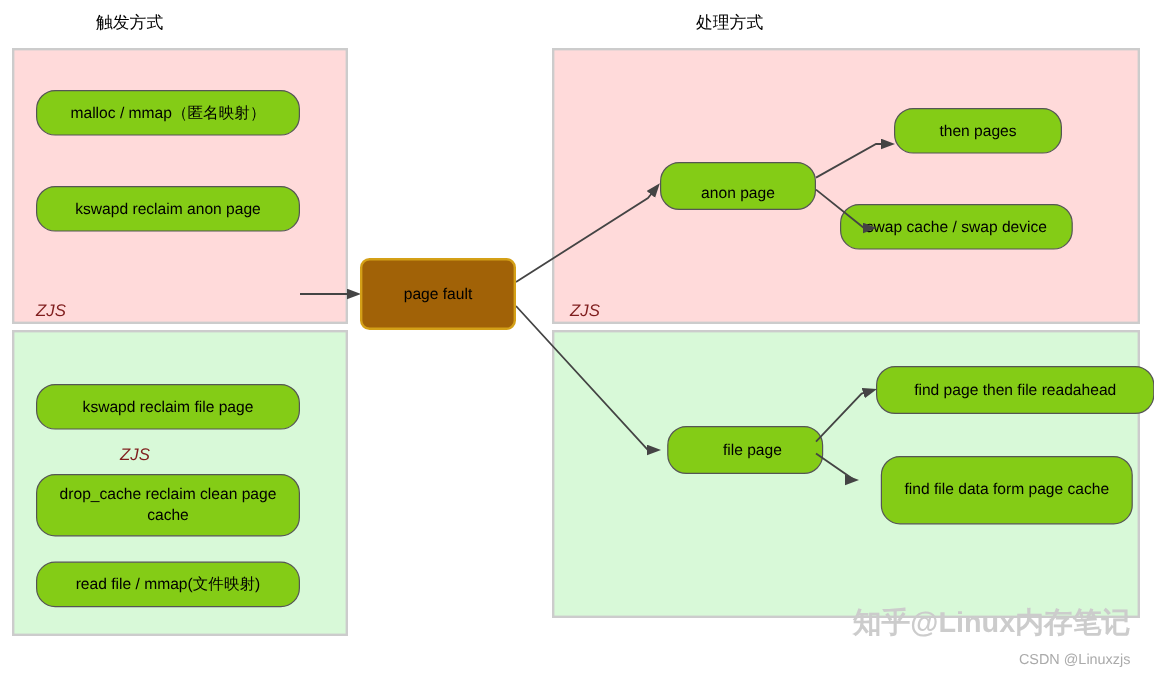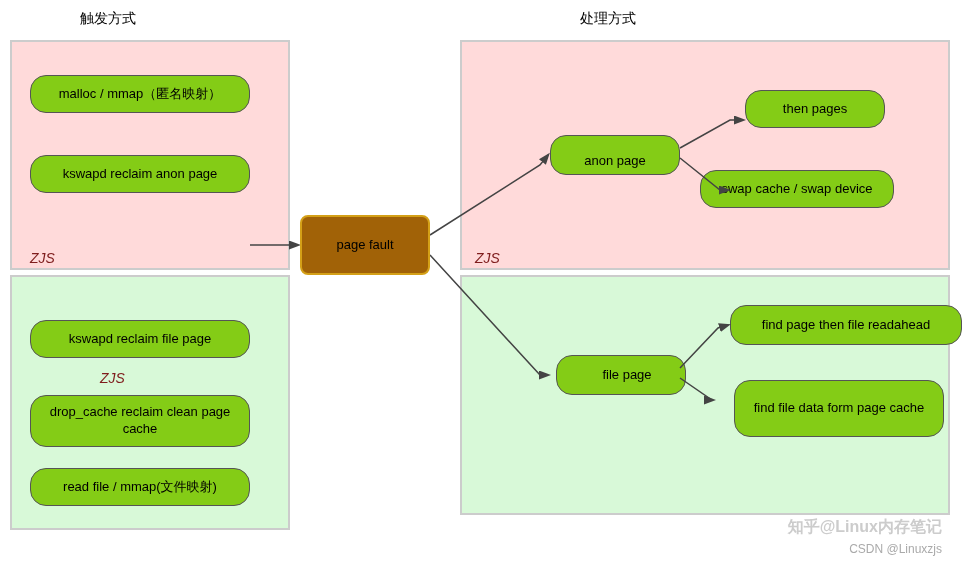--- a/index.html
+++ b/index.html
@@ -118,21 +118,21 @@
       position: absolute;
       bottom: 12px;
       right: 20px;
       font-size: 12px;
       color: #aaa;
       text-align: right;
       line-height: 1.6;
     }
 
     .watermark .brand {
-      font-size: 16px;
+      font-size: 24px;
       color: #ccc;
       font-weight: bold;
     }
   </style>
 </head>
 <body>
 
 <div class="diagram-container">
 
   <div class="col-header" style="left: 80px;">触发方式</div>

